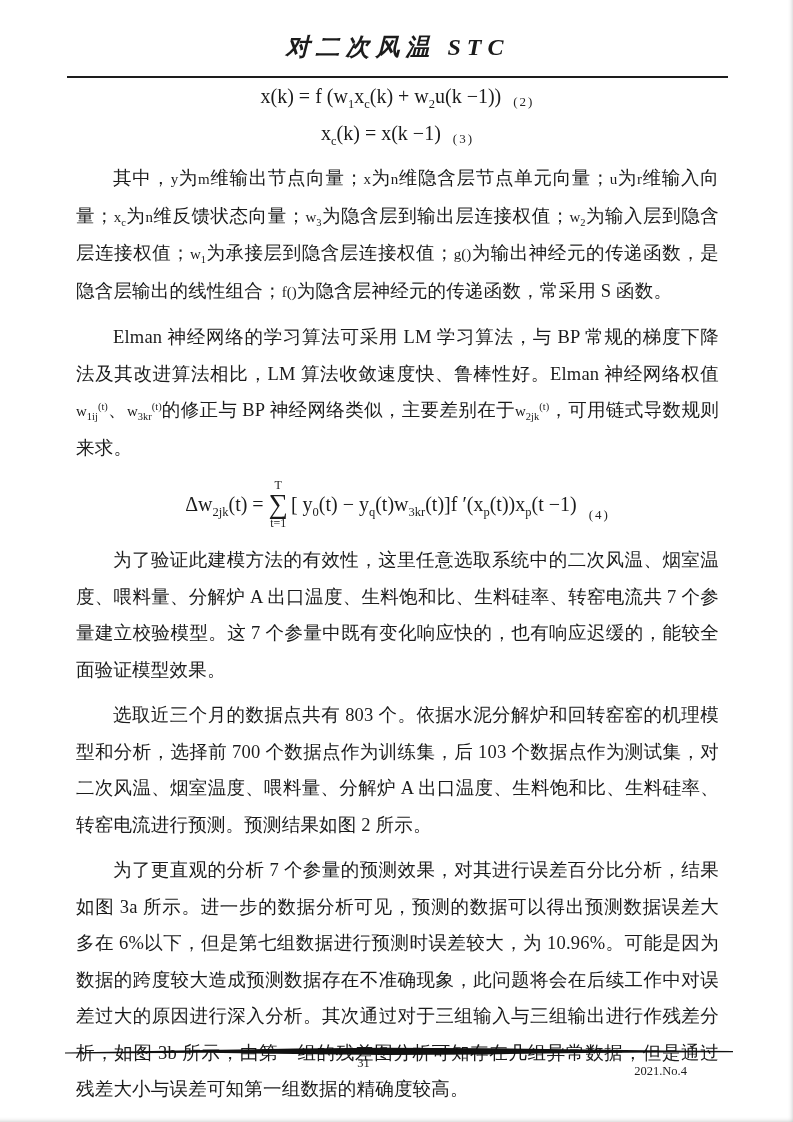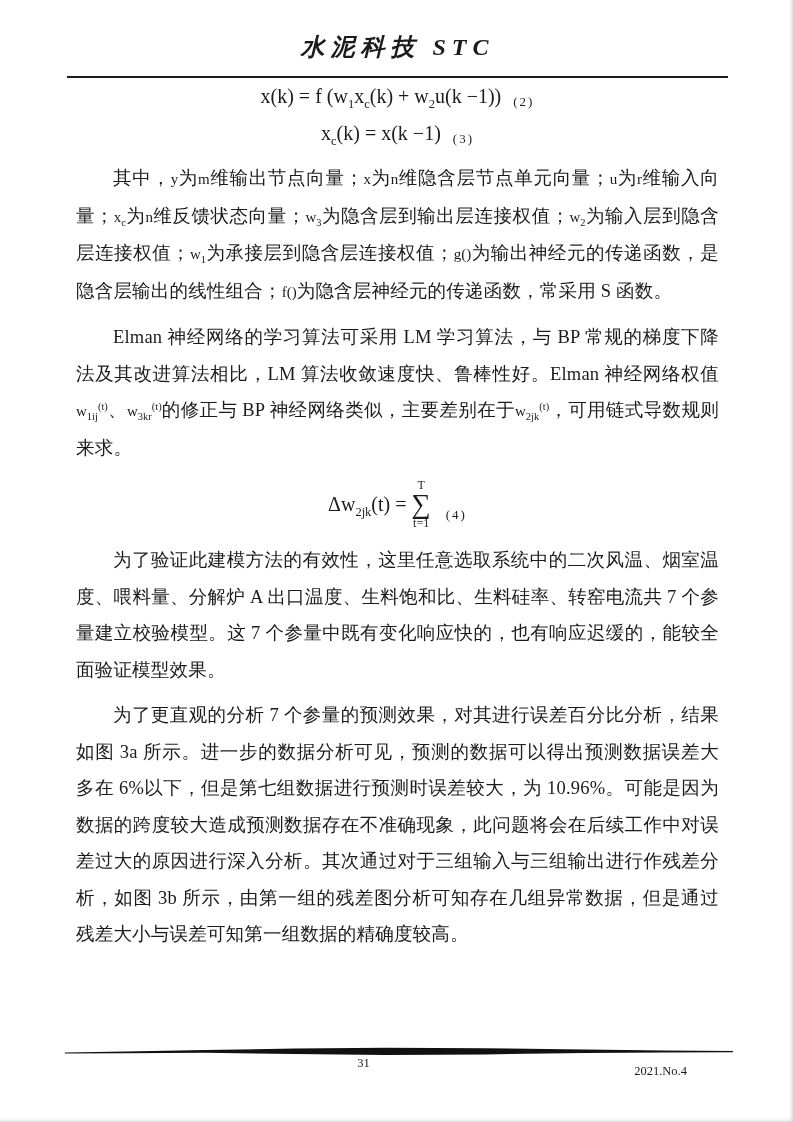--- a/index.html
+++ b/index.html
@@ -96,21 +96,21 @@
     font-size:12.5px;
     font-family:"Liberation Serif","DejaVu Serif",serif;
     margin-top:8px;
   }
 </style>
 </head>
 <body>
 
 <div class="page">
   <div class="content">
-    <div class="journal-title">水泥科技 STC</div>
+    <div class="journal-title">对二次风温 STC</div>
     <div class="header-rule"></div>
 
     <div class="equation eq-simple eq2">
       <span class="math">x(k) = f (w<sub>1</sub>x<sub>c</sub>(k) + w<sub>2</sub>u(k −1))</span><span class="eq-num">(2)</span>
     </div>
 
     <div class="equation eq-simple eq3">
       <span class="math">x<sub>c</sub>(k) = x(k −1)</span><span class="eq-num">(3)</span>
     </div>
 
@@ -118,24 +118,26 @@
       <p>其中，<span class="v">y</span>为<span class="v">m</span>维输出节点向量；<span class="v">x</span>为<span class="v">n</span>维隐含层节点单元向量；<span class="v">u</span>为<span class="v">r</span>维输入向量；<span class="v">x<sub>c</sub></span>为<span class="v">n</span>维反馈状态向量；<span class="v">w<sub>3</sub></span>为隐含层到输出层连接权值；<span class="v">w<sub>2</sub></span>为输入层到隐含层连接权值；<span class="v">w<sub>1</sub></span>为承接层到隐含层连接权值；<span class="v">g()</span>为输出神经元的传递函数，是隐含层输出的线性组合；<span class="v">f()</span>为隐含层神经元的传递函数，常采用 S 函数。</p>
       <p>Elman 神经网络的学习算法可采用 LM 学习算法，与 BP 常规的梯度下降法及其改进算法相比，LM 算法收敛速度快、鲁棒性好。Elman 神经网络权值<span class="v">w<sub>1ij</sub><sup>(t)</sup></span>、<span class="v">w<sub>3kr</sub><sup>(t)</sup></span>的修正与 BP 神经网络类似，主要差别在于<span class="v">w<sub>2jk</sub><sup>(t)</sup></span>，可用链式导数规则来求。</p>
 
       <div class="equation eq4">
         <span class="math">Δw<sub>2jk</sub>(t) = </span>
         <span class="sum">
           <span class="sum-top">T</span>
           <span class="sum-sigma">∑</span>
           <span class="sum-bottom">t=1</span>
         </span>
+        <span class="math">[ y<sub>0</sub>(t) − y<sub>q</sub>(t)w<sub>3kr</sub>(t)]f ′(x<sub>p</sub>(t))x<sub>p</sub>(t −1)</span>
         <span class="eq-num">(4)</span>
       </div>
 
       <p>为了验证此建模方法的有效性，这里任意选取系统中的二次风温、烟室温度、喂料量、分解炉 A 出口温度、生料饱和比、生料硅率、转窑电流共 7 个参量建立校验模型。这 7 个参量中既有变化响应快的，也有响应迟缓的，能较全面验证模型效果。</p>
+      <p>选取近三个月的数据点共有 803 个。依据水泥分解炉和回转窑窑的机理模型和分析，选择前 700 个数据点作为训练集，后 103 个数据点作为测试集，对二次风温、烟室温度、喂料量、分解炉 A 出口温度、生料饱和比、生料硅率、转窑电流进行预测。预测结果如图 2 所示。</p>
       <p>为了更直观的分析 7 个参量的预测效果，对其进行误差百分比分析，结果如图 3a 所示。进一步的数据分析可见，预测的数据可以得出预测数据误差大多在 6%以下，但是第七组数据进行预测时误差较大，为 10.96%。可能是因为数据的跨度较大造成预测数据存在不准确现象，此问题将会在后续工作中对误差过大的原因进行深入分析。其次通过对于三组输入与三组输出进行作残差分析，如图 3b 所示，由第一组的残差图分析可知存在几组异常数据，但是通过残差大小与误差可知第一组数据的精确度较高。</p>
     </div>
   </div>
 
   <div class="footer">
     <svg class="footer-rule" viewBox="0 0 668 12" preserveAspectRatio="none" width="668" height="12">
       <polygon fill="#111111" points="0,6.6 60,5.6 140,4.0 230,2.6 320,1.8 420,2.2 520,3.4 600,4.4 668,5.0 668,6.2 600,6.4 520,7.0 420,8.4 320,8.9 230,8.0 140,6.8 60,7.2 0,7.6"></polygon>
     </svg>
     <div class="page-number">31</div>
     <div class="issue">2021.No.4</div>

